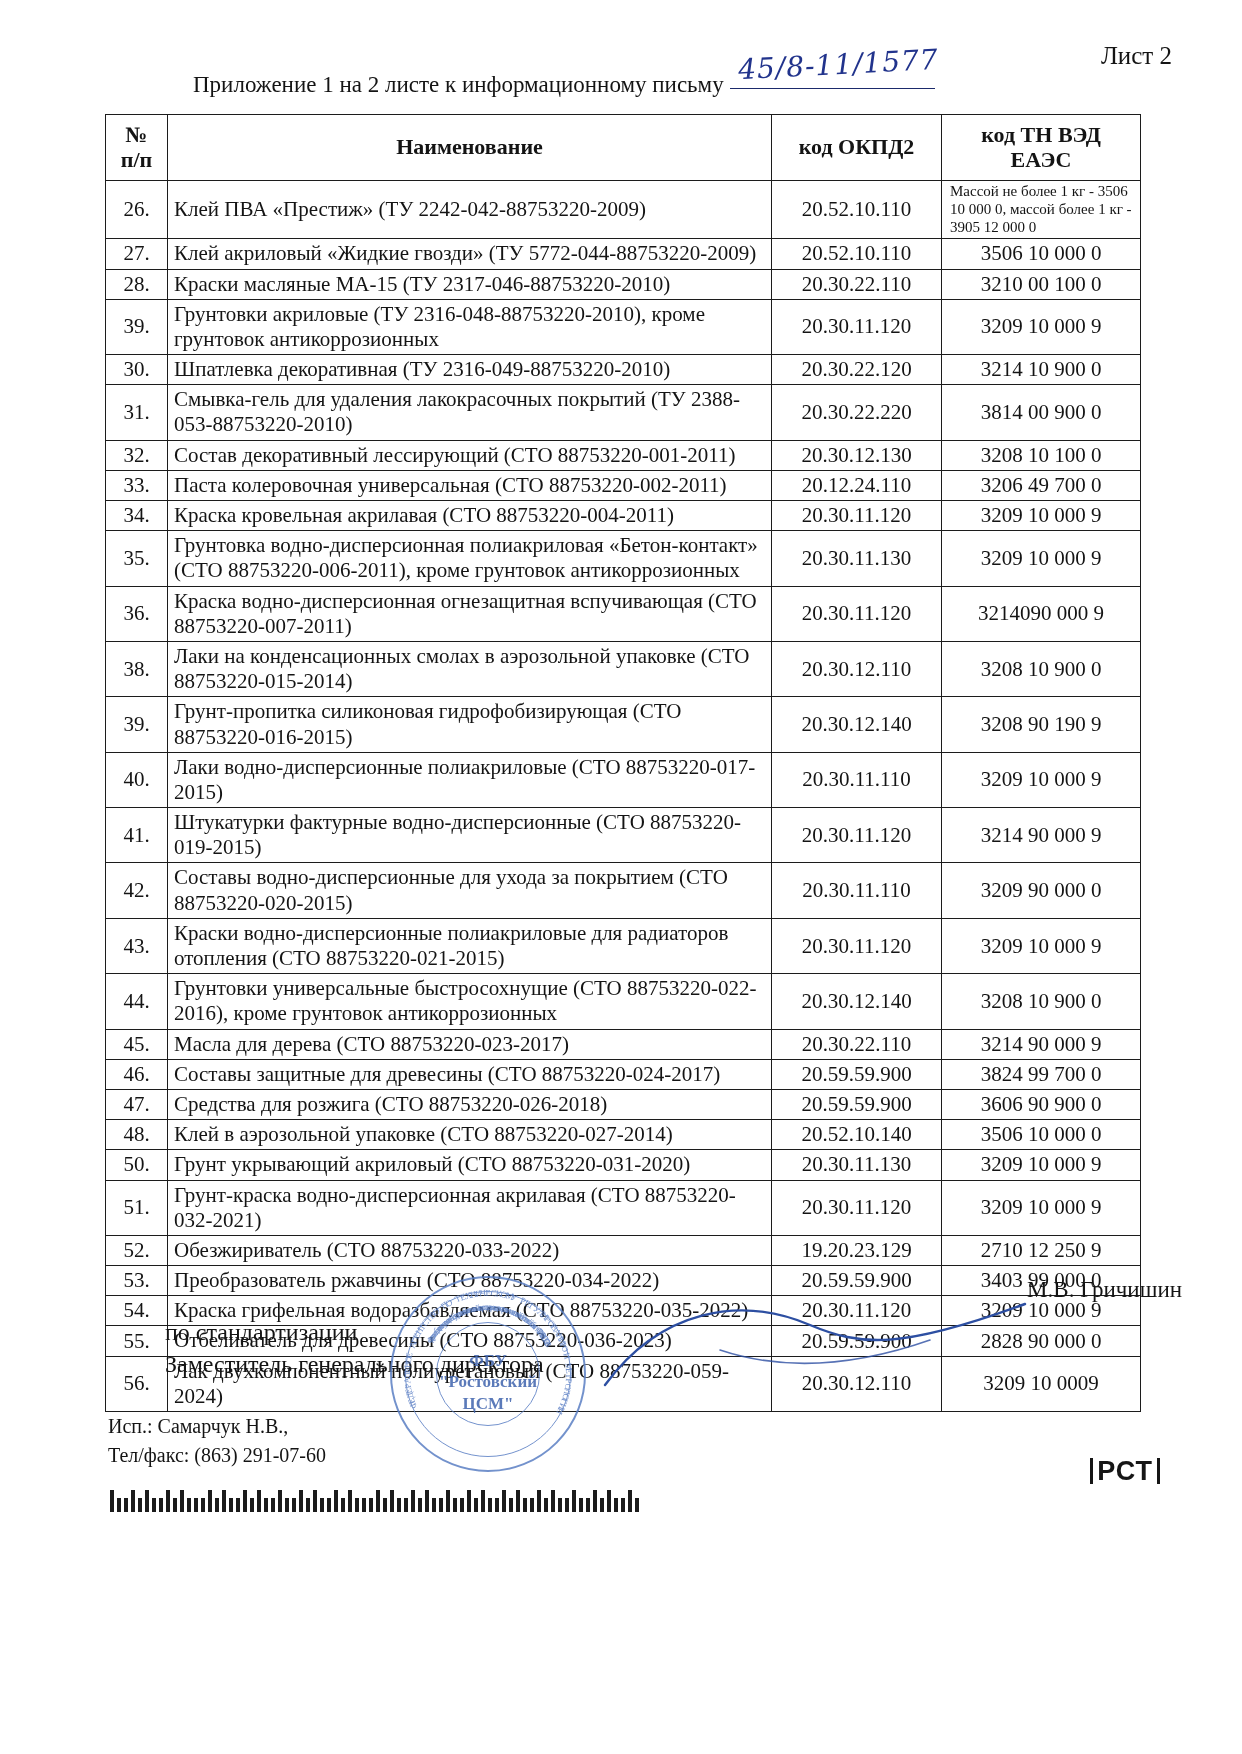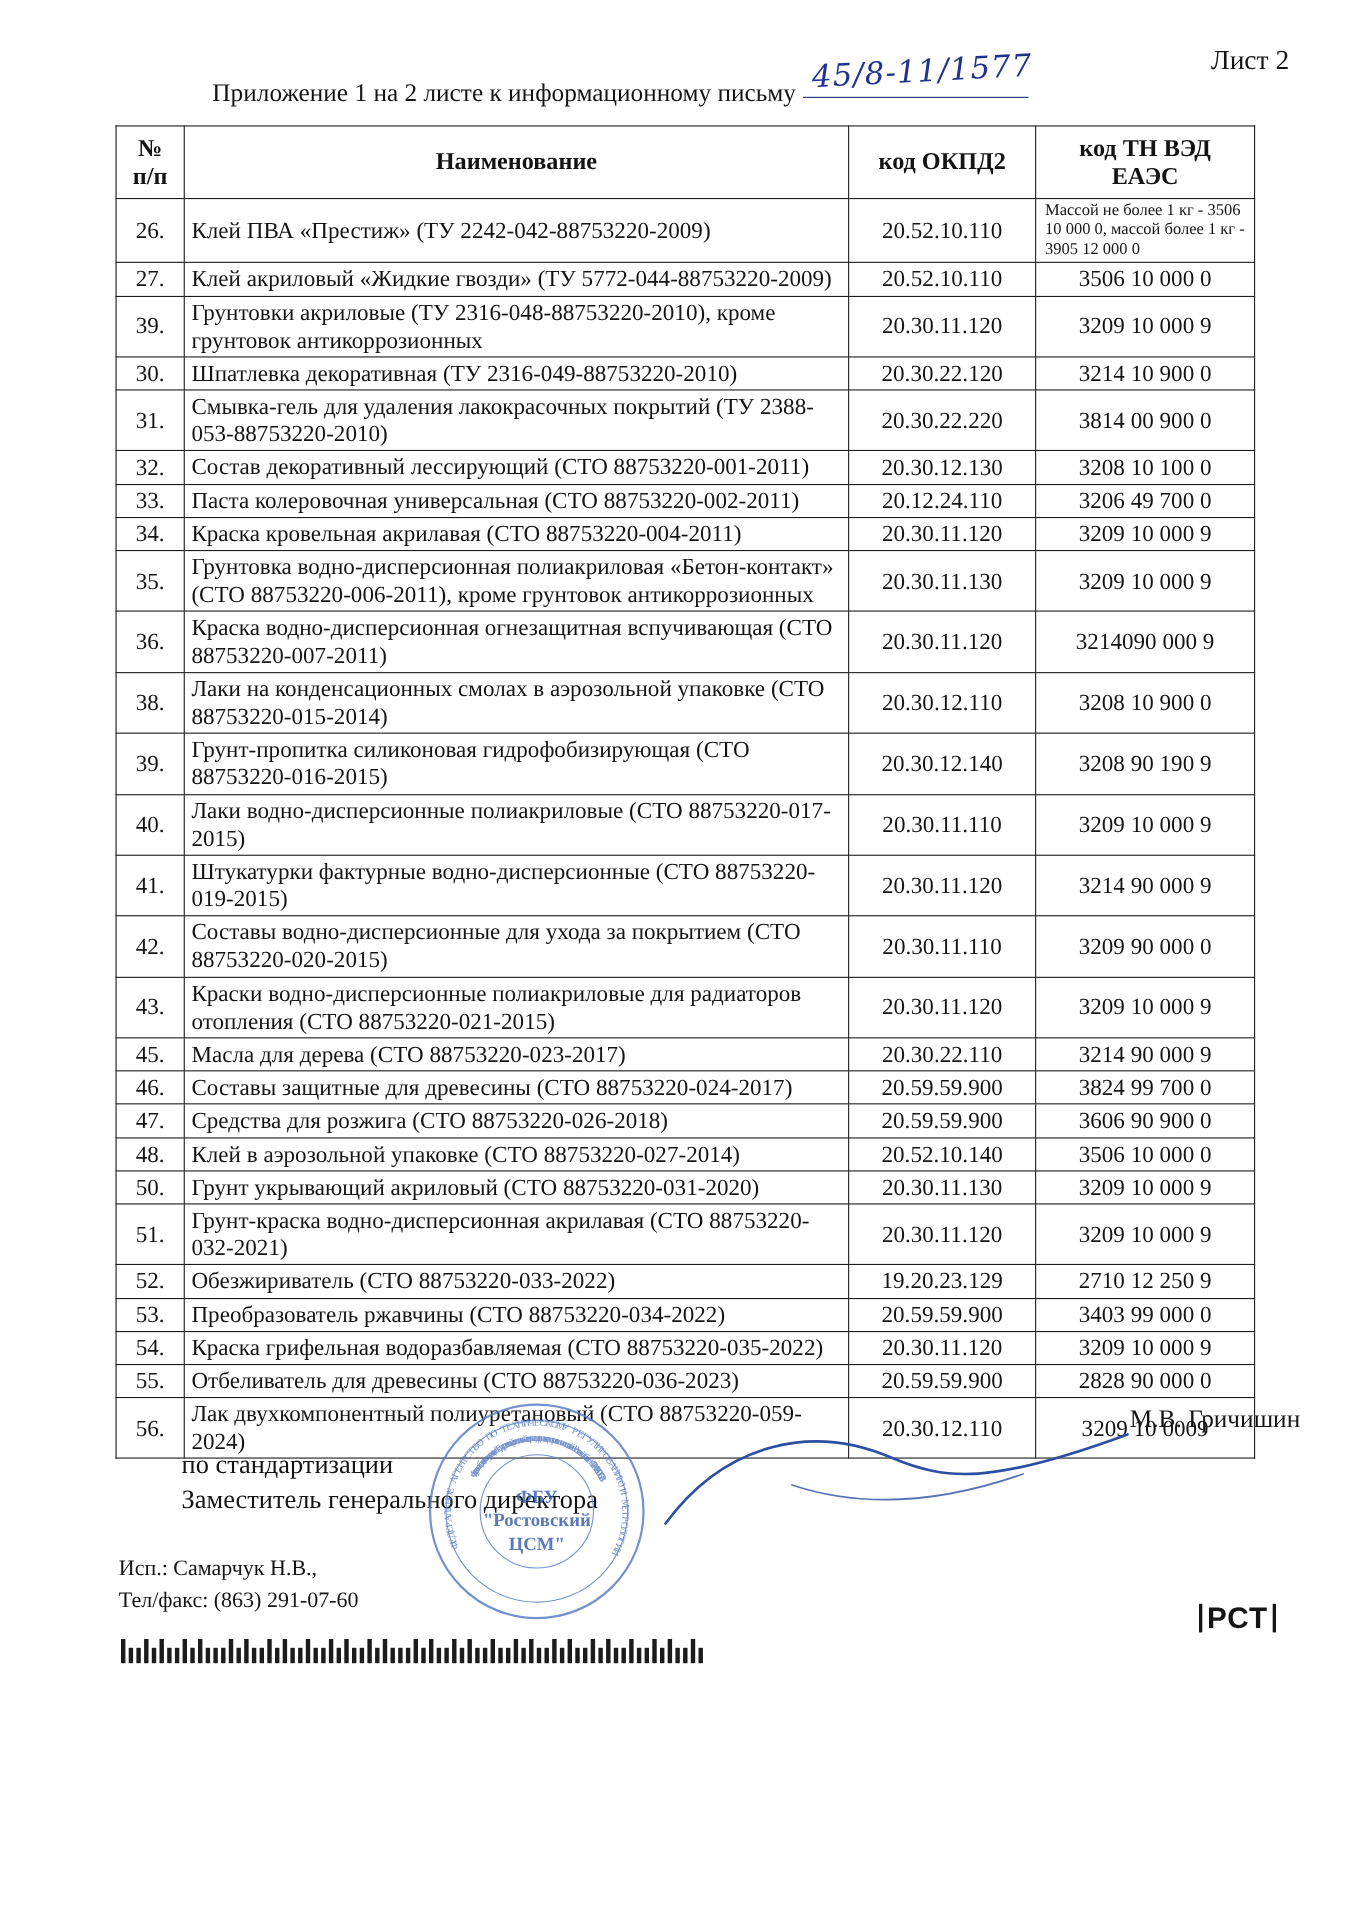--- a/index.html
+++ b/index.html
@@ -251,20 +251,26 @@
           <td class="okpd">20.52.10.110</td>
           <td class="tnved small">Массой не более 1 кг - 3506 10 000 0, массой более 1 кг - 3905 12 000 0</td>
         </tr>
         <tr>
           <td class="num">27.</td>
           <td class="name">Клей акриловый «Жидкие гвозди» (ТУ 5772-044-88753220-2009)</td>
           <td class="okpd">20.52.10.110</td>
           <td class="tnved">3506 10 000 0</td>
         </tr>
         <tr>
+          <td class="num">28.</td>
+          <td class="name">Краски масляные МА-15 (ТУ 2317-046-88753220-2010)</td>
+          <td class="okpd">20.30.22.110</td>
+          <td class="tnved">3210 00 100 0</td>
+        </tr>
+        <tr>
           <td class="num">39.</td>
           <td class="name">Грунтовки акриловые (ТУ 2316-048-88753220-2010), кроме грунтовок антикоррозионных</td>
           <td class="okpd">20.30.11.120</td>
           <td class="tnved">3209 10 000 9</td>
         </tr>
         <tr>
           <td class="num">30.</td>
           <td class="name">Шпатлевка декоративная  (ТУ 2316-049-88753220-2010)</td>
           <td class="okpd">20.30.22.120</td>
           <td class="tnved">3214 10 900 0</td>
@@ -333,20 +339,26 @@
           <td class="num">42.</td>
           <td class="name">Составы водно-дисперсионные для ухода за покрытием (СТО 88753220-020-2015)</td>
           <td class="okpd">20.30.11.110</td>
           <td class="tnved">3209 90 000 0</td>
         </tr>
         <tr>
           <td class="num">43.</td>
           <td class="name">Краски водно-дисперсионные полиакриловые для радиаторов отопления (СТО 88753220-021-2015)</td>
           <td class="okpd">20.30.11.120</td>
           <td class="tnved">3209 10 000 9</td>
+        </tr>
+        <tr>
+          <td class="num">44.</td>
+          <td class="name">Грунтовки универсальные быстросохнущие (СТО 88753220-022-2016), кроме грунтовок антикоррозионных</td>
+          <td class="okpd">20.30.12.140</td>
+          <td class="tnved">3208 10 900 0</td>
         </tr>
         <tr>
           <td class="num">45.</td>
           <td class="name">Масла для дерева (СТО 88753220-023-2017)</td>
           <td class="okpd">20.30.22.110</td>
           <td class="tnved">3214 90 000 9</td>
         </tr>
         <tr>
           <td class="num">46.</td>
           <td class="name">Составы защитные для древесины (СТО 88753220-024-2017)</td>

